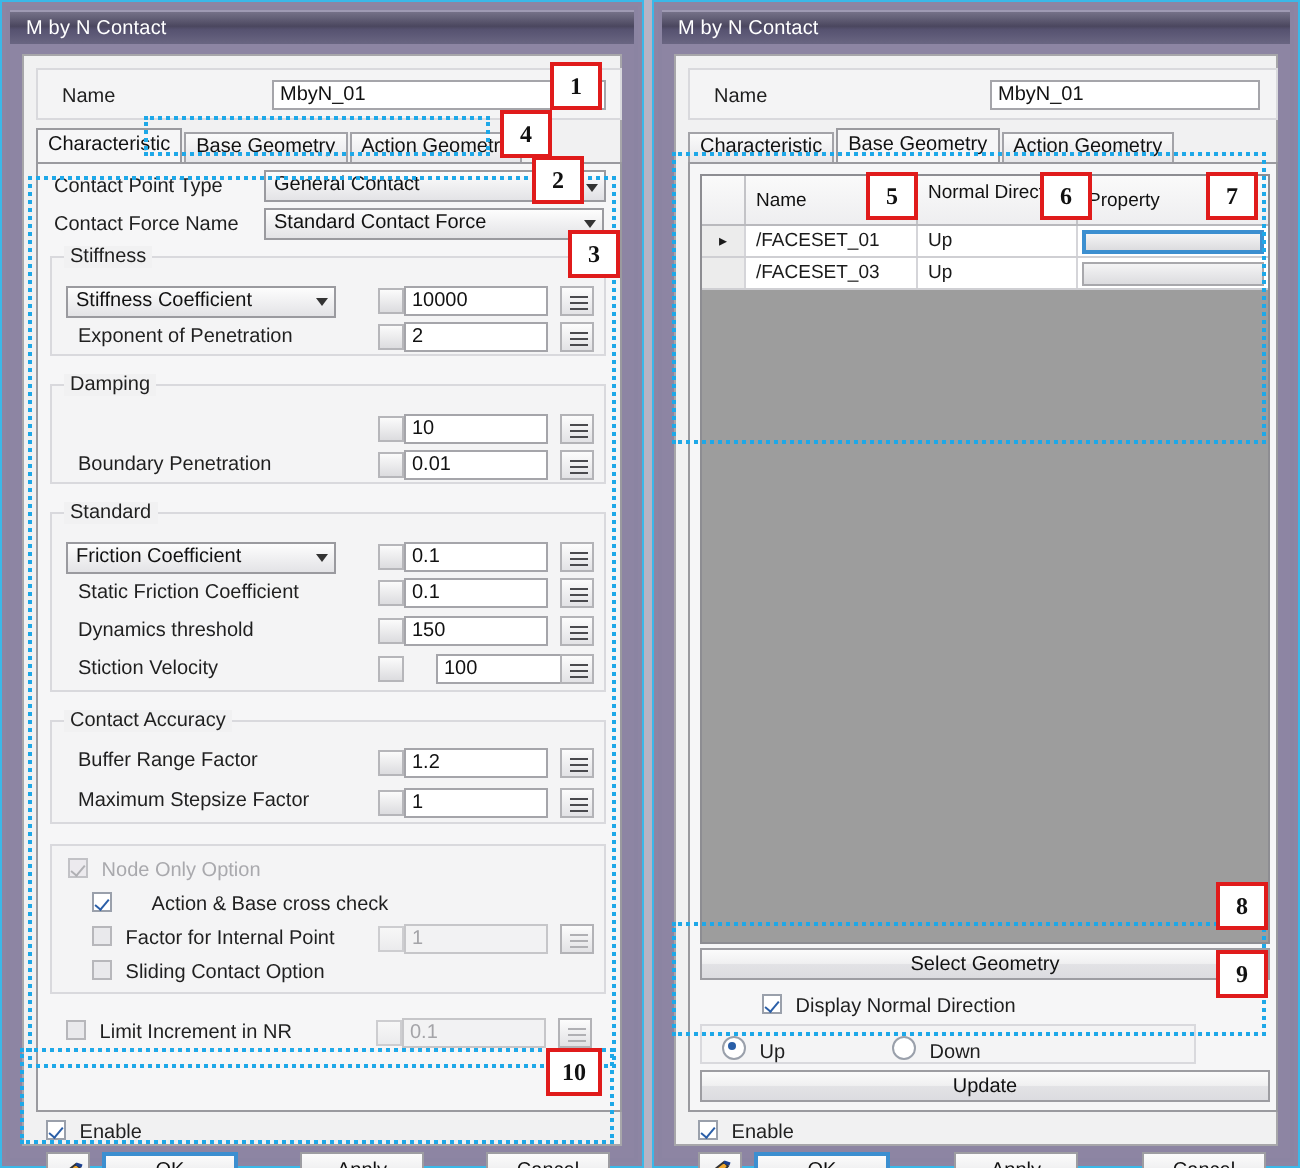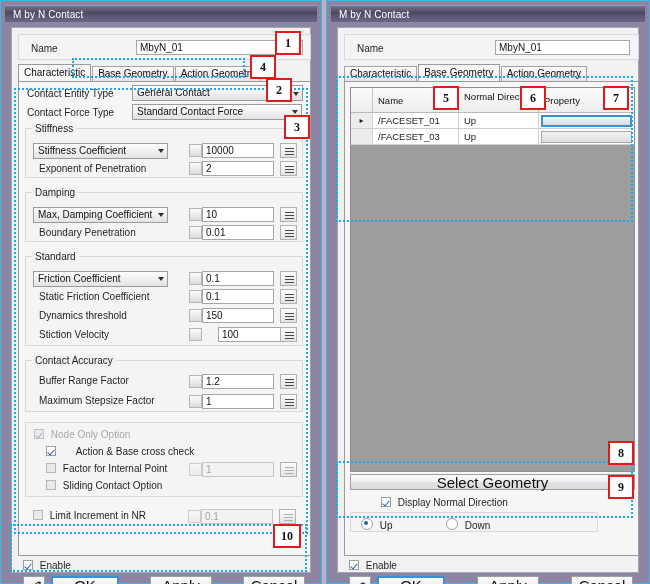--- a/index.html
+++ b/index.html
@@ -133,21 +133,21 @@
     position:absolute;left:4px;width:9px;height:1px;background:#4a4a4e;
   }
   .eqbtn i:nth-child(1){top:4px;}
   .eqbtn i:nth-child(2){top:7px;}
   .eqbtn i:nth-child(3){top:10px;}
   .eqbtn.dis i{ background:#b0b0b4;}
   .btn{
     height:18px;box-sizing:border-box;
     border:1px solid #9d9da2;
     background:linear-gradient(to bottom,#fbfbfb 0%,#f0f0f1 48%,#e2e2e5 52%,#dcdce0 100%);
-    font-size:15px; color:#111;
+    font-size:10px; color:#111;
     display:flex;align-items:center;justify-content:center;
     white-space:nowrap;
   }
   .btn.default{ border:2px solid #3c8fd0; }
   .radio{
     width:10px;height:10px;border-radius:50%;
     border:1px solid #9aa0ab;background:#fff;display:inline-block;position:relative;vertical-align:-1px;
   }
   .radio.on::after{
     content:"";position:absolute;left:2px;top:2px;width:4px;height:4px;border-radius:50%;background:#2a5fa8;
@@ -226,29 +226,29 @@
       </div>
 
       <div class="tabs" style="left:6px;top:36px;">
         <div class="tab active">Characteristic</div>
         <div class="tab">Base Geometry</div>
         <div class="tab">Action Geometry</div>
       </div>
 
       <div style="position:absolute;left:6px;top:53px;width:293px;height:475px;background:#f6f6f7;border:1px solid #9a9a9f;box-sizing:border-box;">
 
-        <span class="lbl" style="position:absolute;left:8px;top:6px;">Contact Entity Type</span>
+        <span class="lbl" style="position:absolute;left:8px;top:6px;">Contact Point Type</span>
         <div class="combo split" style="position:absolute;left:113px;top:3px;width:155px;">
           <span>General Contact</span>
         </div>
         <div class="combo-btn" style="position:absolute;left:269px;top:3px;">
             <span class="arw"></span>
           </div>
 
-        <span class="lbl" style="position:absolute;left:8px;top:25px;">Contact Force Type</span>
+        <span class="lbl" style="position:absolute;left:8px;top:25px;">Contact Force Name</span>
         <div class="combo" style="position:absolute;left:113px;top:22px;width:170px;">
           <span>Standard Contact Force</span>
           <span class="arw"></span>
         </div>
 
         <div class="grp" style="position:absolute;left:6px;top:46px;width:278px;height:50px;">
           <span class="sec-title" style="top:-6px;">Stiffness</span>
           <div class="combo" style="position:absolute;left:7px;top:14px;width:135px;">
             <span>Stiffness Coefficient</span>
             <span class="arw"></span>
@@ -266,24 +266,20 @@
           <input class="txt" style="position: absolute; left: 176px; top: 32px; width: 72px;" value="2">
           <div class="eqbtn" style="position:absolute;left:254px;top:32px;">
               <i></i>
               <i></i>
               <i></i>
             </div>
         </div>
 
         <div class="grp" style="position:absolute;left:6px;top:110px;width:278px;height:50px;">
           <span class="sec-title" style="top:-6px;">Damping</span>
-          <div class="combo" style="position:absolute;left:7px;top:14px;width:135px;">
-            <span>Max, Damping Coefficient</span>
-            <span class="arw"></span>
-          </div>
           <div class="sqbtn" style="position:absolute;left:163px;top:15px;"></div>
           <input class="txt" style="position: absolute; left: 176px; top: 14px; width: 72px;" value="10">
           <div class="eqbtn" style="position:absolute;left:254px;top:14px;">
               <i></i>
               <i></i>
               <i></i>
             </div>
 
           <span class="lbl" style="position:absolute;left:13px;top:34px;">Boundary Penetration</span>
           <div class="sqbtn" style="position:absolute;left:163px;top:33px;"></div>
@@ -502,20 +498,23 @@
           <div style="position:absolute;left:10px;top:5px;">
             <span class="radio on"></span>
             <span class="lbl" style="margin-left:4px;">Up</span>
           </div>
           <div style="position:absolute;left:95px;top:5px;">
             <span class="radio"></span>
             <span class="lbl" style="margin-left:4px;">Down</span>
           </div>
         </div>
 
+        <div class="btn" style="position:absolute;left:5px;top:453px;width:285px;height:16px;">
+          <span>Update</span>
+        </div>
       </div>
 
       <div style="position:absolute;left:11px;top:532px;">
         <span class="cbox on"></span>
         <span class="lbl" style="margin-left:4px;">Enable</span>
       </div>
 
       <div class="btn" style="position:absolute;left:11px;top:548px;width:22px;height:19px;">
         <span style="width:14px;height:12px;position:relative;display:inline-block;">
           <svg width="14" height="12" viewBox="0 0 14 12">

